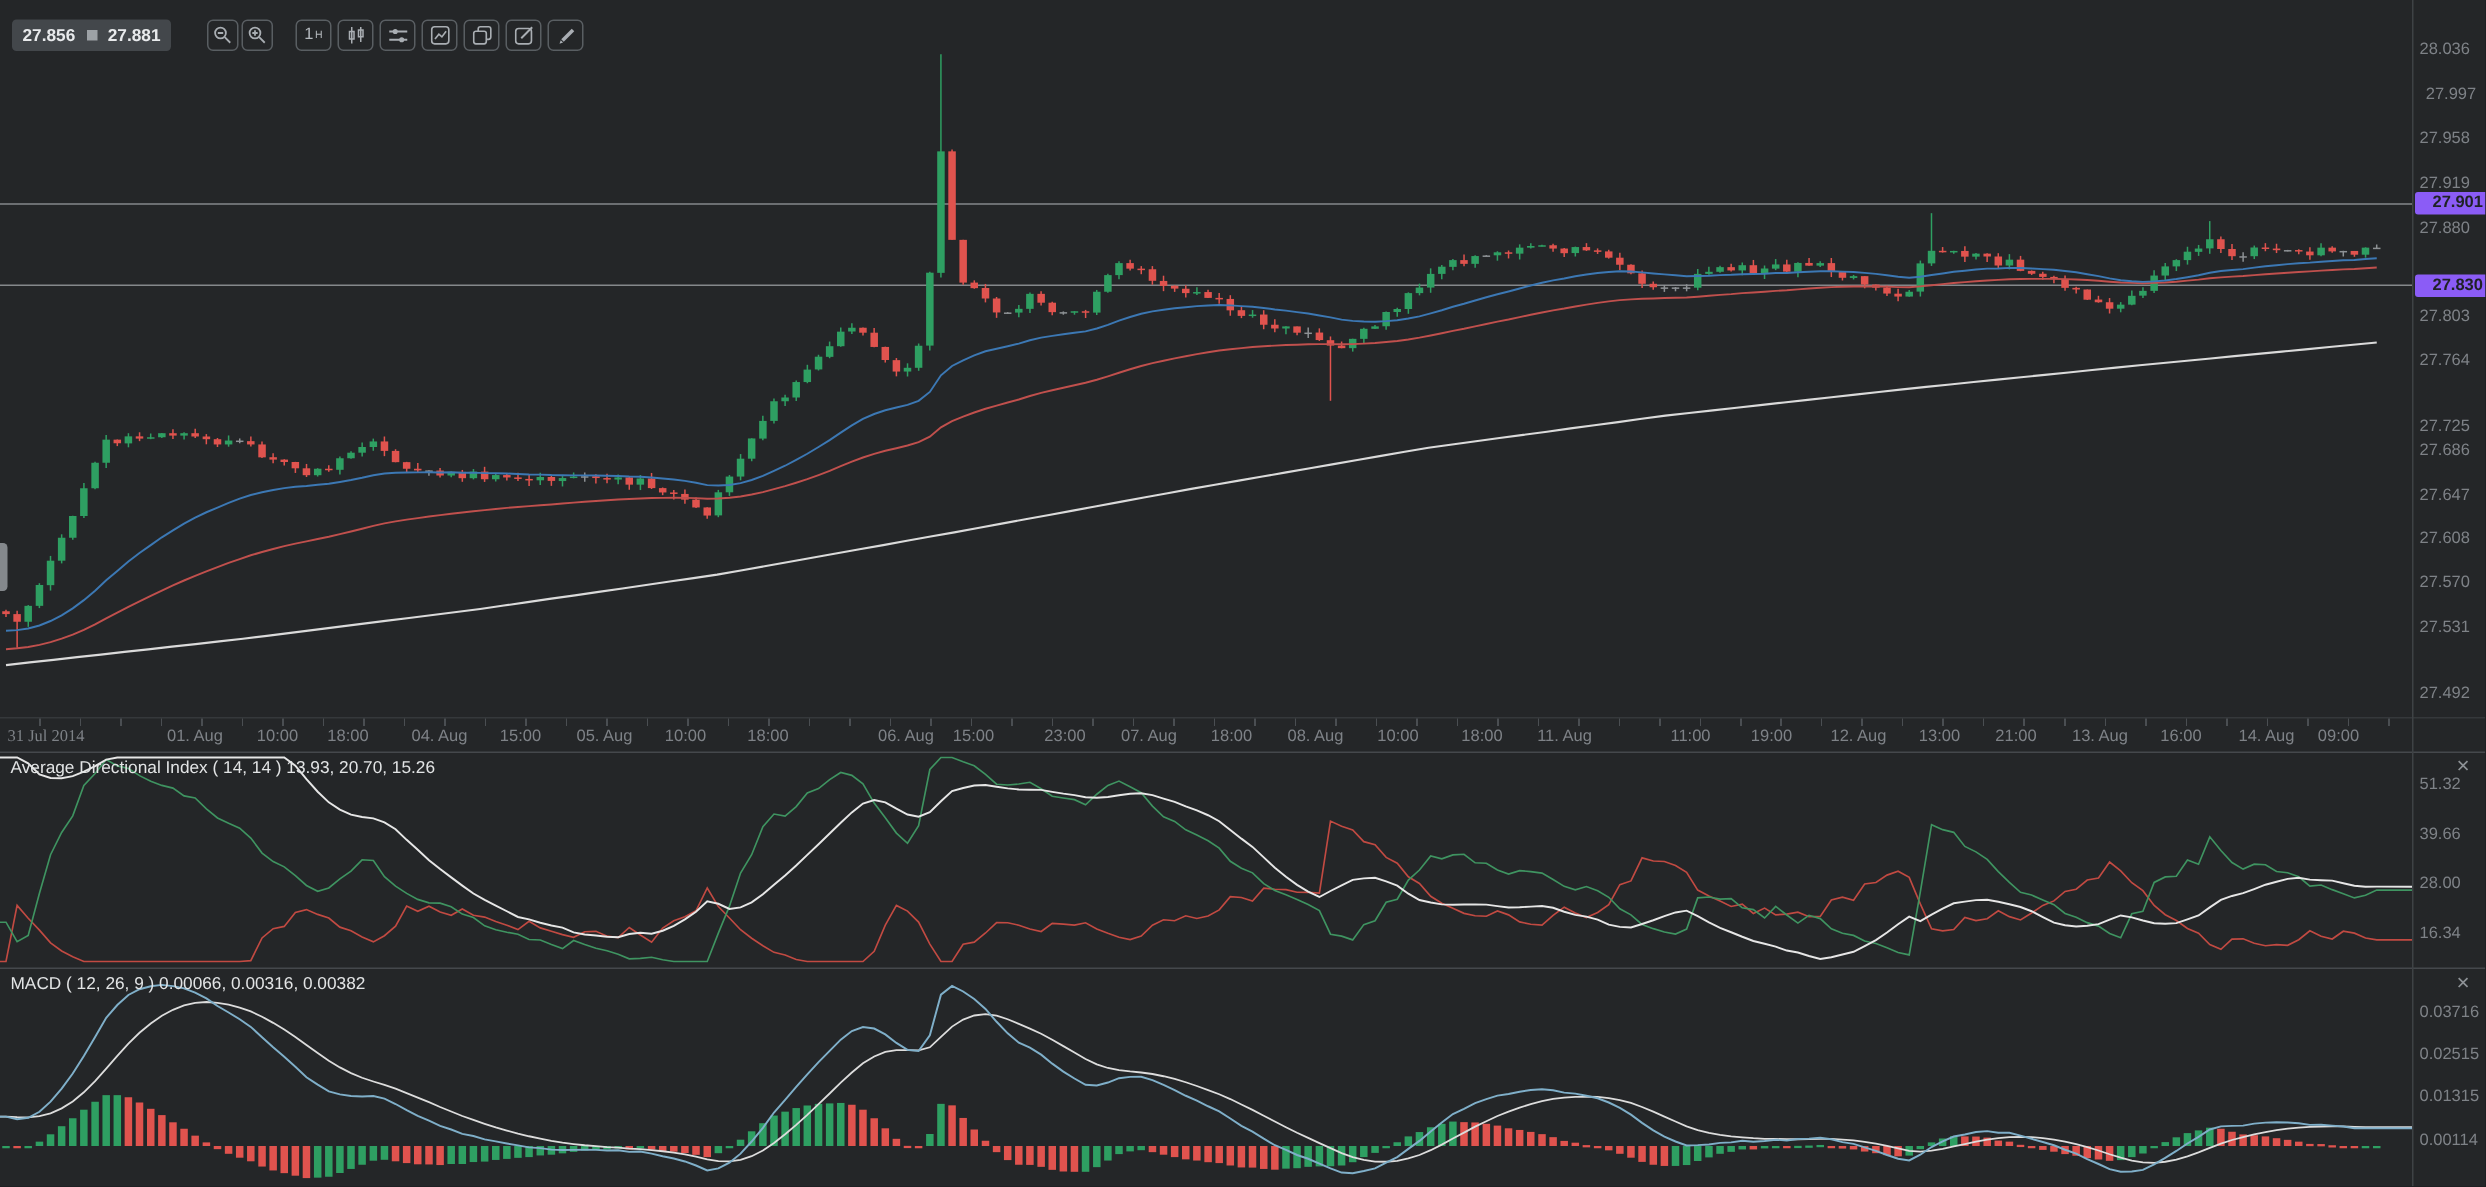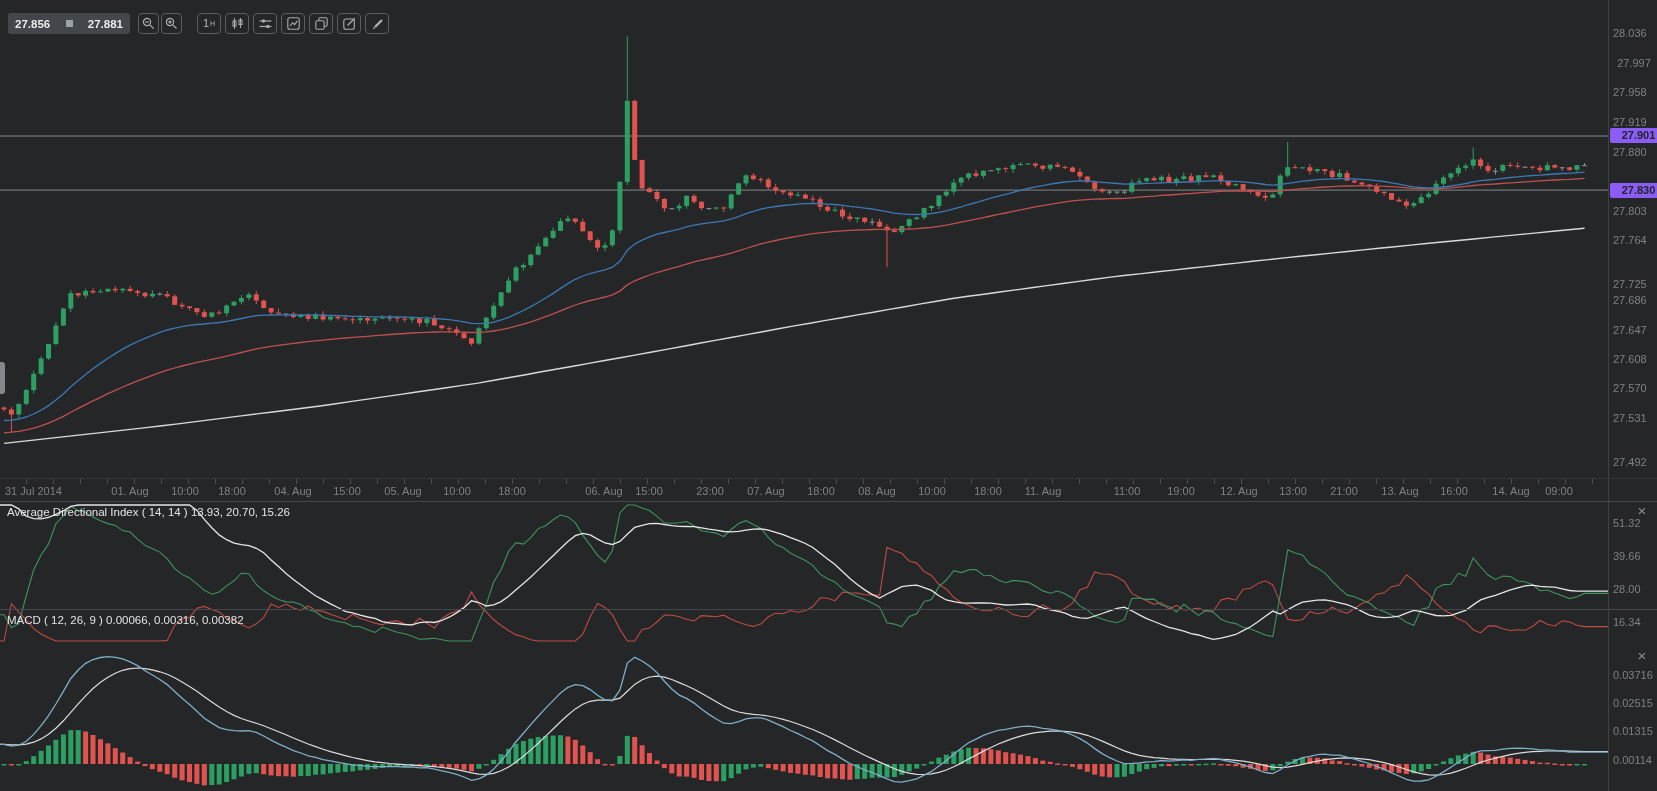--- a/index.html
+++ b/index.html
@@ -1,41 +1,41 @@
 <!DOCTYPE html>
 <html><head>
 <meta charset="utf-8">
 <style>
   html,body{margin:0;padding:0;background:#1b1d1f;}
   .app{position:relative;width:1657px;height:791px;background:#242628;overflow:hidden;
        font-family:"Liberation Sans",sans-serif;-webkit-font-smoothing:antialiased;}
   svg{position:absolute;display:block;}
   
   .toolbar{position:absolute;left:0;top:0;width:100%;height:44px;z-index:30;}
-  .bidask{position:absolute;left:8px;top:13px;width:122px;height:21px;background:#43474b;
+  .bidask{position:absolute;left:8px;top:13px;width:106px;height:21px;background:#43474b;
           border-radius:3px;display:flex;align-items:center;justify-content:space-between;
           padding:0 7px;box-sizing:border-box;color:#e8eaec;font-size:11.5px;font-weight:bold;}
   .bidask .sq{width:7px;height:7px;background:#9da2a6;}
   .btn{position:absolute;top:13px;height:21px;box-sizing:border-box;border:1px solid #595e62;
        border-radius:4px;background:transparent;display:flex;align-items:center;justify-content:center;
        color:#a9aeb3;cursor:pointer;padding:0;}
   .btn svg{position:static;}
   .tf{font-size:11px;color:#b4b9be;line-height:1;}
   .tf sup{font-size:7px;margin-left:1px;}
   
   .price-axis-col{position:absolute;left:1608px;top:0;width:49px;height:791px;border-left:1px solid #3e4245;}
   .axis-label{position:absolute;left:1613px;width:42px;color:#7e8287;font-size:11px;height:12px;
               line-height:12px;white-space:nowrap;}
   .hl-label{position:absolute;left:1610px;width:57px;height:15px;background:#8b5cf6;border-radius:2px;
             color:#1f2225;font-size:11px;font-weight:bold;text-align:center;line-height:15px;z-index:5;}
   .time-axis{position:absolute;left:0;top:478px;width:1657px;height:23px;border-top:1px solid #35383b;}
   .tick-strip{position:absolute;left:0;top:0;width:1608px;height:5px;
       background-image:repeating-linear-gradient(90deg,transparent 0,transparent 26px,#4a4e52 26px,#4a4e52 27px);}
   .time-label{position:absolute;top:6px;transform:translateX(-50%);color:#7e8287;font-size:11px;white-space:nowrap;}
-  .time-label.first{transform:none;}
+  .time-label.first{transform:none;font-family:Liberation Serif, serif;}
   
   .panel{position:absolute;left:0;width:1657px;border-top:1px solid #45484c;box-sizing:border-box;}
   .panel-title{position:absolute;left:7px;top:4px;color:#e2e4e5;font-size:11.5px;z-index:6;white-space:nowrap;}
   .panel-close{position:absolute;left:1634px;width:16px;height:16px;color:#8e9296;font-size:15px;
                line-height:16px;text-align:center;cursor:pointer;z-index:31;}
   .side-tab{position:absolute;left:0;top:362px;width:5px;height:32px;background:#84888c;
             border-radius:0 3px 3px 0;z-index:20;cursor:pointer;}
 </style>
 </head>
 <body>
@@ -481,21 +481,21 @@
   <div class="panel" style="top:501px;height:144px;">
     <div class="panel-title">Average Directional Index ( 14, 14 ) 13.93, 20.70, 15.26</div>
   </div>
   <svg id="adxChart" width="1608" height="142" style="left:0;top:502px;">
       <polyline fill="none" stroke="#c14a42" stroke-width="1.1" points="0,139.0 4.0,139.0 11.4,101.6 18.8,110.2 26.3,118.1 33.7,126.6 41.1,132.0 48.5,135.8 55.9,139.0 63.4,139.0 70.8,139.0 78.2,139.0 85.6,139.0 93.0,139.0 100.5,139.0 107.9,139.0 115.3,139.0 122.7,139.0 130.1,139.0 137.6,139.0 145.0,139.0 152.4,139.0 159.8,139.0 167.2,138.4 174.7,123.3 182.1,117.1 189.5,115.6 196.9,106.3 204.3,104.4 211.8,107.6 219.2,110.0 226.6,116.1 234.0,118.5 241.4,122.6 248.9,125.9 256.3,121.8 263.7,115.4 271.1,102.0 278.5,105.5 286.0,102.1 293.4,106.0 300.8,108.2 308.2,104.0 315.6,108.2 323.1,109.4 330.5,112.3 337.9,114.8 345.3,117.7 352.7,112.2 360.2,116.6 367.6,118.8 375.0,121.1 382.4,122.9 389.8,119.2 397.3,118.9 404.7,122.1 412.1,123.1 419.5,116.3 426.9,121.3 434.4,126.1 441.8,116.7 449.2,111.8 456.6,109.2 464.0,105.2 471.5,90.0 478.9,102.4 486.3,110.0 493.7,117.8 501.1,123.5 508.6,128.5 516.0,132.9 523.4,134.7 530.8,137.7 538.2,139.0 545.7,139.0 553.1,139.0 560.5,139.0 567.9,139.0 575.3,139.0 582.8,132.2 590.2,114.8 597.6,101.6 605.0,105.4 612.4,112.7 619.9,127.4 627.3,139.0 634.7,139.0 642.1,127.5 649.5,126.1 657.0,120.0 664.4,113.1 671.8,113.2 679.2,114.8 686.6,117.3 694.1,119.0 701.5,113.6 708.9,114.1 716.3,114.7 723.7,113.2 731.2,117.3 738.6,120.2 746.0,122.8 753.4,124.4 760.8,122.0 768.3,114.8 775.7,111.2 783.1,111.8 790.5,108.5 797.9,110.3 805.4,108.7 812.8,104.6 820.2,95.8 827.6,96.3 835.0,98.7 842.5,90.1 849.9,90.8 857.3,91.1 864.7,92.8 872.1,92.9 879.6,93.4 887.0,45.4 894.4,48.8 901.8,51.3 909.2,59.1 916.7,61.1 924.1,69.6 931.5,73.5 938.9,82.5 946.3,87.0 953.8,95.5 961.2,100.1 968.6,103.5 976.0,106.9 983.4,108.5 990.9,108.8 998.3,105.3 1005.7,107.9 1013.1,112.6 1020.5,114.2 1028.0,114.7 1035.4,108.3 1042.8,102.8 1050.2,106.7 1057.6,109.7 1065.1,106.3 1072.5,101.1 1079.9,87.8 1087.3,85.3 1094.7,69.9 1102.2,72.0 1109.6,72.3 1117.0,75.0 1124.4,79.5 1131.8,91.4 1139.3,95.3 1146.7,98.7 1154.1,102.3 1161.5,100.8 1168.9,107.0 1176.4,103.4 1183.8,107.9 1191.2,107.4 1198.6,106.1 1206.0,109.1 1213.5,109.0 1220.9,98.0 1228.3,96.1 1235.7,98.2 1243.1,87.3 1250.6,86.3 1258.0,81.4 1265.4,78.8 1272.8,82.9 1280.2,100.6 1287.7,117.2 1295.1,118.6 1302.5,117.7 1309.9,109.7 1317.3,111.7 1324.8,110.5 1332.2,105.2 1339.6,109.1 1347.0,111.3 1354.4,106.7 1361.9,101.6 1369.3,98.6 1376.7,92.3 1384.1,90.8 1391.5,84.7 1399.0,83.3 1406.4,72.7 1413.8,78.6 1421.2,86.5 1428.6,91.8 1436.1,101.6 1443.5,107.8 1450.9,111.7 1458.3,117.0 1465.7,120.1 1473.2,127.7 1480.6,130.9 1488.0,124.1 1495.4,123.9 1502.8,126.8 1510.3,128.5 1517.7,127.8 1525.1,128.2 1532.5,124.5 1539.9,118.5 1547.4,122.2 1554.8,124.0 1562.2,118.8 1569.6,120.1 1577.0,123.3 1584.5,124.6 1608,124.6"></polyline>
       <polyline fill="none" stroke="#3f9461" stroke-width="1.1" points="0,112.8 4.0,112.8 11.4,125.8 18.8,121.7 26.3,93.5 33.7,67.8 41.1,53.0 48.5,41.9 55.9,21.7 63.4,13.7 70.8,4.4 78.2,8.6 85.6,10.3 93.0,15.1 100.5,18.8 107.9,21.6 115.3,23.4 122.7,28.6 130.1,30.0 137.6,37.2 145.0,43.3 152.4,46.8 159.8,50.1 167.2,56.7 174.7,66.7 182.1,72.4 189.5,75.9 196.9,81.8 204.3,88.3 211.8,92.2 219.2,90.0 226.6,83.9 234.0,78.8 241.4,71.2 248.9,71.7 256.3,82.5 263.7,88.8 271.1,93.6 278.5,97.6 286.0,99.9 293.4,100.1 300.8,102.5 308.2,107.4 315.6,109.7 323.1,115.2 330.5,117.8 337.9,119.5 345.3,120.8 352.7,124.3 360.2,124.7 367.6,127.7 375.0,130.4 382.4,125.0 389.8,127.7 397.3,130.2 404.7,131.8 412.1,134.2 419.5,137.2 426.9,136.9 434.4,136.2 441.8,137.8 449.2,139.0 456.6,139.0 464.0,139.0 471.5,139.0 478.9,120.1 486.3,102.1 493.7,80.0 501.1,67.8 508.6,49.2 516.0,40.7 523.4,42.1 530.8,35.7 538.2,26.6 545.7,23.7 553.1,17.7 560.5,13.0 567.9,14.9 575.3,20.6 582.8,33.4 590.2,43.2 597.6,53.4 605.0,60.2 612.4,48.5 619.9,11.0 627.3,3.0 634.7,3.0 642.1,5.9 649.5,8.5 657.0,14.3 664.4,20.8 671.8,21.3 679.2,20.7 686.6,19.5 694.1,23.8 701.5,28.8 708.9,30.0 716.3,31.1 723.7,34.5 731.2,27.5 738.6,21.6 746.0,18.7 753.4,22.5 760.8,26.5 768.3,35.4 775.7,42.5 783.1,45.6 790.5,51.2 797.9,54.7 805.4,58.5 812.8,63.4 820.2,72.2 827.6,76.8 835.0,79.9 842.5,87.1 849.9,91.7 857.3,94.5 864.7,97.6 872.1,101.0 879.6,105.1 887.0,120.8 894.4,122.1 901.8,124.6 909.2,114.4 916.7,111.8 924.1,99.5 931.5,97.5 938.9,84.7 946.3,78.0 953.8,68.6 961.2,70.6 968.6,67.9 976.0,67.5 983.4,73.2 990.9,73.5 998.3,78.0 1005.7,80.7 1013.1,78.4 1020.5,79.1 1028.0,80.1 1035.4,84.3 1042.8,88.9 1050.2,91.2 1057.6,89.0 1065.1,91.8 1072.5,96.2 1079.9,103.9 1087.3,107.9 1094.7,114.3 1102.2,117.1 1109.6,119.3 1117.0,120.7 1124.4,117.4 1131.8,96.6 1139.3,96.0 1146.7,97.4 1154.1,97.1 1161.5,103.2 1168.9,104.4 1176.4,110.0 1183.8,102.3 1191.2,108.0 1198.6,113.4 1206.0,108.2 1213.5,110.4 1220.9,117.2 1228.3,120.2 1235.7,121.6 1243.1,125.3 1250.6,127.0 1258.0,129.9 1265.4,133.0 1272.8,134.6 1280.2,92.7 1287.7,47.8 1295.1,51.1 1302.5,52.9 1309.9,62.3 1317.3,65.9 1324.8,70.9 1332.2,79.1 1339.6,86.3 1347.0,92.9 1354.4,94.7 1361.9,98.0 1369.3,101.1 1376.7,107.0 1384.1,109.5 1391.5,113.1 1399.0,115.4 1406.4,120.3 1413.8,123.2 1421.2,107.2 1428.6,105.6 1436.1,86.3 1443.5,82.6 1450.9,82.2 1458.3,71.3 1465.7,74.2 1473.2,55.9 1480.6,65.0 1488.0,73.0 1495.4,77.4 1502.8,74.1 1510.3,74.5 1517.7,79.0 1525.1,79.8 1532.5,82.5 1539.9,88.7 1547.4,88.0 1554.8,91.1 1562.2,93.8 1569.6,96.6 1577.0,94.8 1584.5,91.4 1608,91.4"></polyline>
       <polyline fill="none" stroke="#e6e6e6" stroke-width="1.3" points="0,3.0 4.0,3.0 11.4,3.0 18.8,6.9 26.3,14.3 33.7,16.7 41.1,16.8 48.5,15.4 55.9,12.4 63.4,8.7 70.8,4.4 78.2,3.0 85.6,3.0 93.0,3.0 100.5,3.0 107.9,3.0 115.3,3.0 122.7,3.0 130.1,3.0 137.6,3.0 145.0,3.0 152.4,3.0 159.8,3.0 167.2,3.0 174.7,3.0 182.1,3.0 189.5,3.0 196.9,8.4 204.3,17.4 211.8,25.8 219.2,32.9 226.6,37.7 234.0,41.1 241.4,42.7 248.9,43.6 256.3,46.3 263.7,50.8 271.1,57.9 278.5,64.5 286.0,71.5 293.4,77.4 300.8,82.9 308.2,88.4 315.6,93.7 323.1,97.9 330.5,101.8 337.9,105.5 345.3,109.3 352.7,110.9 360.2,113.2 367.6,115.0 375.0,116.4 382.4,119.6 389.8,121.0 397.3,121.7 404.7,122.5 412.1,122.8 419.5,120.7 426.9,119.9 434.4,120.5 441.8,118.5 449.2,115.2 456.6,110.9 464.0,105.8 471.5,98.8 478.9,100.5 486.3,104.0 493.7,102.9 501.1,99.6 508.6,94.2 516.0,87.8 523.4,81.6 530.8,75.0 538.2,67.9 545.7,60.8 553.1,53.7 560.5,46.5 567.9,39.6 575.3,33.7 582.8,31.4 590.2,32.9 597.6,37.1 605.0,41.0 612.4,42.5 619.9,39.4 627.3,32.2 634.7,25.4 642.1,23.3 649.5,21.7 657.0,21.4 664.4,22.5 671.8,23.6 679.2,24.3 686.6,24.5 694.1,24.6 701.5,25.9 708.9,27.1 716.3,28.1 723.7,29.5 731.2,29.8 738.6,29.3 746.0,28.2 753.4,27.2 760.8,26.8 768.3,28.1 775.7,30.4 783.1,32.6 790.5,35.6 797.9,38.3 805.4,41.5 812.8,45.5 820.2,51.3 827.6,57.1 835.0,62.6 842.5,69.6 849.9,76.5 857.3,82.5 864.7,87.9 872.1,92.4 879.6,96.0 887.0,92.0 894.4,88.3 901.8,84.6 909.2,83.6 916.7,83.2 924.1,85.6 931.5,88.4 938.9,93.8 946.3,98.0 953.8,99.7 961.2,100.9 968.6,101.2 976.0,101.0 983.4,101.0 990.9,101.1 998.3,102.1 1005.7,103.0 1013.1,102.8 1020.5,102.4 1028.0,102.0 1035.4,103.2 1042.8,105.8 1050.2,107.9 1057.6,109.1 1065.1,111.1 1072.5,114.4 1079.9,115.9 1087.3,116.3 1094.7,114.0 1102.2,111.5 1109.6,108.8 1117.0,106.3 1124.4,105.1 1131.8,108.8 1139.3,112.9 1146.7,116.6 1154.1,119.5 1161.5,122.5 1168.9,125.3 1176.4,127.2 1183.8,129.1 1191.2,131.7 1198.6,133.0 1206.0,135.3 1213.5,137.3 1220.9,136.2 1228.3,134.3 1235.7,132.5 1243.1,128.7 1250.6,124.7 1258.0,119.7 1265.4,114.2 1272.8,109.1 1280.2,112.1 1287.7,107.7 1295.1,103.7 1302.5,100.2 1309.9,99.1 1317.3,98.1 1324.8,97.8 1332.2,99.2 1339.6,100.8 1347.0,102.7 1354.4,105.5 1361.9,109.4 1369.3,113.1 1376.7,114.8 1384.1,115.7 1391.5,115.2 1399.0,114.1 1406.4,111.1 1413.8,108.3 1421.2,109.6 1428.6,111.7 1436.1,113.5 1443.5,113.8 1450.9,113.4 1458.3,110.9 1465.7,108.3 1473.2,102.9 1480.6,97.9 1488.0,95.3 1495.4,93.4 1502.8,90.7 1510.3,87.8 1517.7,85.8 1525.1,83.9 1532.5,83.2 1539.9,84.4 1547.4,84.8 1554.8,85.1 1562.2,86.8 1569.6,88.5 1577.0,89.2 1584.5,89.1 1608,89.1"></polyline>
     </svg>
   <div class="panel-close" style="top:503px;">×</div>
 
-  <div class="panel" style="top:609px;height:146px;">
+  <div class="panel" style="top:645px;height:146px;">
     <div class="panel-title">MACD ( 12, 26, 9 ) 0.00066, 0.00316, 0.00382</div>
   </div>
   <svg id="macdChart" width="1608" height="145" style="left:0;top:646px;">
       <rect x="1.5" y="118.0" width="5" height="1.5" fill="#2e9f62"></rect>
       <rect x="8.9" y="118.0" width="5" height="1.5" fill="#e0534e"></rect>
       <rect x="16.3" y="118.0" width="5" height="1.5" fill="#2e9f62"></rect>
       <rect x="23.8" y="115.1" width="5" height="2.9" fill="#2e9f62"></rect>
       <rect x="31.2" y="110.2" width="5" height="7.8" fill="#2e9f62"></rect>
       <rect x="38.6" y="104.8" width="5" height="13.2" fill="#2e9f62"></rect>
       <rect x="46.0" y="99.5" width="5" height="18.5" fill="#2e9f62"></rect>

